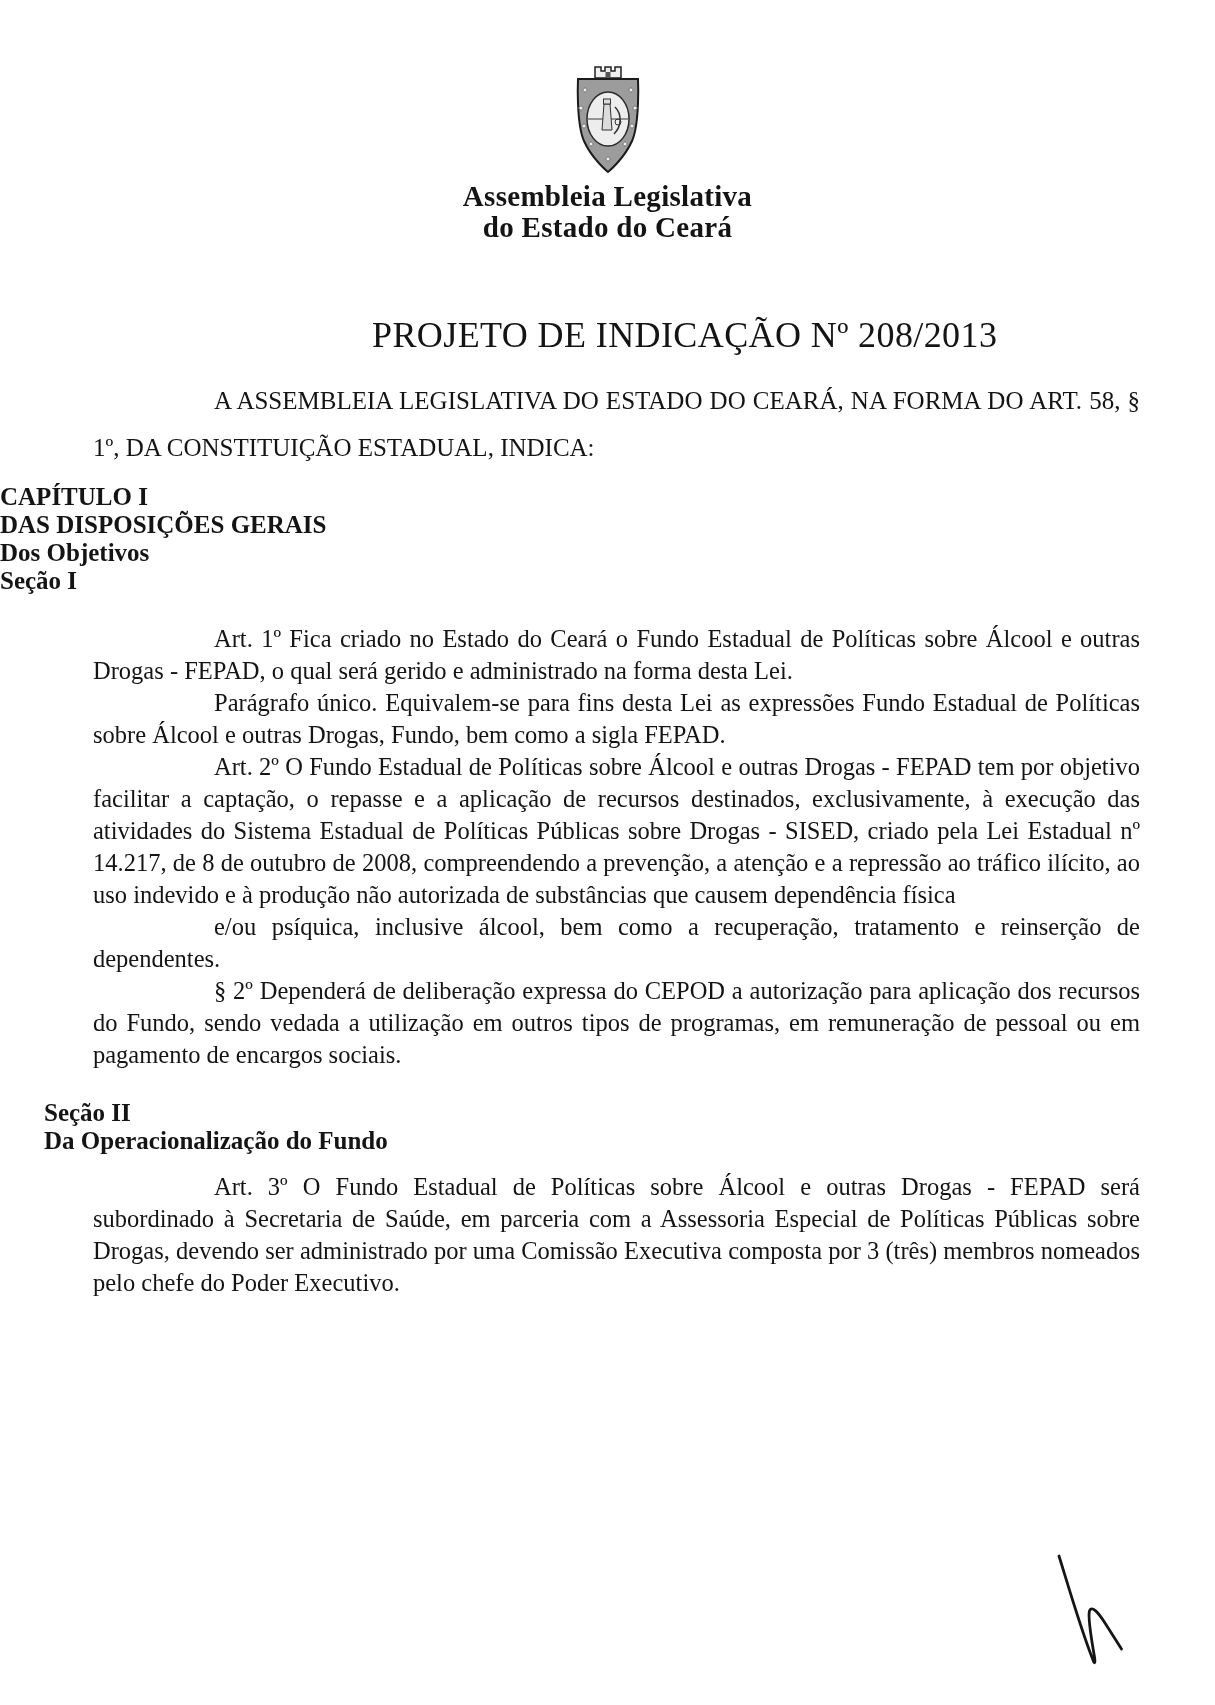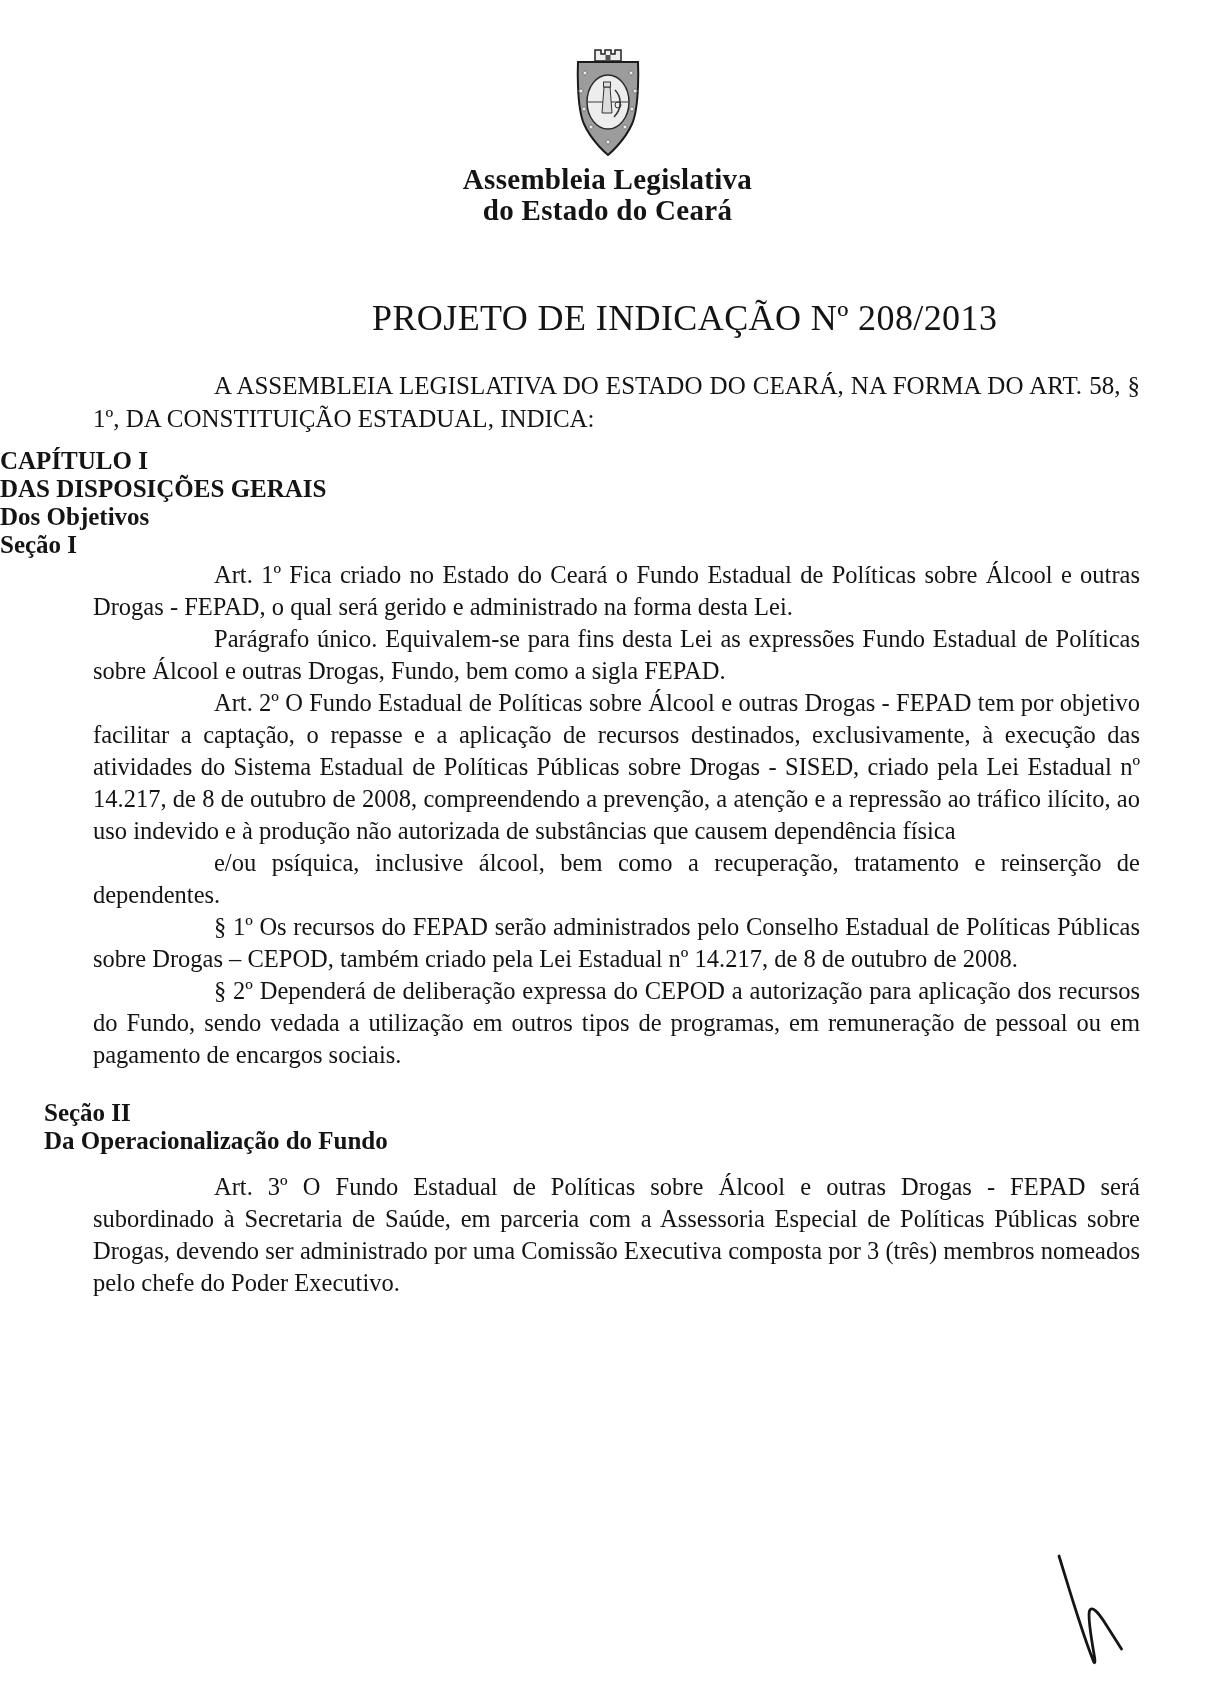--- a/index.html
+++ b/index.html
@@ -7,21 +7,21 @@
     position: relative;
     width: 1215px;
     height: 1705px;
     margin: 0 auto;
     background: #ffffff;
     color: #141414;
     font-family: "Liberation Serif", "DejaVu Serif", serif;
     overflow: hidden;
   }
   
-  .masthead { padding-top: 45px; text-align: center; }
+  .masthead { padding-top: 62px; text-align: center; }
   .crest { display: block; margin: 0 auto; }
   .org-name {
     margin-top: 5px;
     font-weight: bold;
     font-size: 29px;
     line-height: 31px;
     letter-spacing: 0.3px;
   }
   
   .doc-title {
@@ -39,22 +39,22 @@
     line-height: 28.5px;
     text-align: justify;
   }
   
   .preamble, .bodytext p {
     margin: 0 0 0 93px;
     width: 1047px;
     text-align: justify;
     text-indent: 121px;
   }
-  .preamble { margin-top: 34px; font-size: 25px; line-height: 33px; }
-  .bodytext { margin-top: 0; }
+  .preamble { margin-top: 25px; font-size: 25px; line-height: 47px; }
+  .bodytext { margin-top: 28px; }
   .bodytext p { font-size: 24.5px; line-height: 32px; }
   
   .center-head {
     margin-top: 12px;
     text-align: left;
     font-weight: bold;
     font-size: 25px;
     line-height: 28px;
   }
   .center-head.section2 { margin-top: 28px; margin-left: 44px; }
@@ -111,21 +111,20 @@
     <div>DAS DISPOSIÇÕES GERAIS</div>
     <div>Dos Objetivos</div>
     <div>Seção I</div>
   </div>
 
   <div class="bodytext">
     <p>Art. 1º Fica criado no Estado do Ceará o Fundo Estadual de Políticas sobre Álcool e outras Drogas - FEPAD, o qual será gerido e administrado na forma desta Lei.</p>
     <p>Parágrafo único. Equivalem-se para fins desta Lei as expressões Fundo Estadual de Políticas sobre Álcool e outras Drogas, Fundo, bem como a sigla FEPAD.</p>
     <p>Art. 2º O Fundo Estadual de Políticas sobre Álcool e outras Drogas - FEPAD tem por objetivo facilitar a captação, o repasse e a aplicação de recursos destinados, exclusivamente, à execução das atividades do Sistema Estadual de Políticas Públicas sobre Drogas - SISED, criado pela Lei Estadual nº 14.217, de 8 de outubro de 2008, compreendendo a prevenção, a atenção e a repressão ao tráfico ilícito, ao uso indevido e à produção não autorizada de substâncias que causem dependência física</p>
     <p>e/ou psíquica, inclusive álcool, bem como a recuperação, tratamento e reinserção de dependentes.</p>
-    <p>§ 1º Os recursos do FEPAD serão administrados pelo Conselho Estadual de Políticas Públicas sobre Drogas – CEPOD, também criado pela Lei Estadual nº 14.217, de 8 de outubro de 2008.</p>
     <p>§ 2º Dependerá de deliberação expressa do CEPOD a autorização para aplicação dos recursos do Fundo, sendo vedada a utilização em outros tipos de programas, em remuneração de pessoal ou em pagamento de encargos sociais.</p>
   </div>
 
   <div class="center-head section2">
     <div>Seção II</div>
     <div>Da Operacionalização do Fundo</div>
   </div>
 
   <div class="bodytext section2">
     <p>Art. 3º O Fundo Estadual de Políticas sobre Álcool e outras Drogas - FEPAD será subordinado à Secretaria de Saúde, em parceria com a Assessoria Especial de Políticas Públicas sobre Drogas, devendo ser administrado por uma Comissão Executiva composta por 3 (três) membros nomeados pelo chefe do Poder Executivo.</p>

